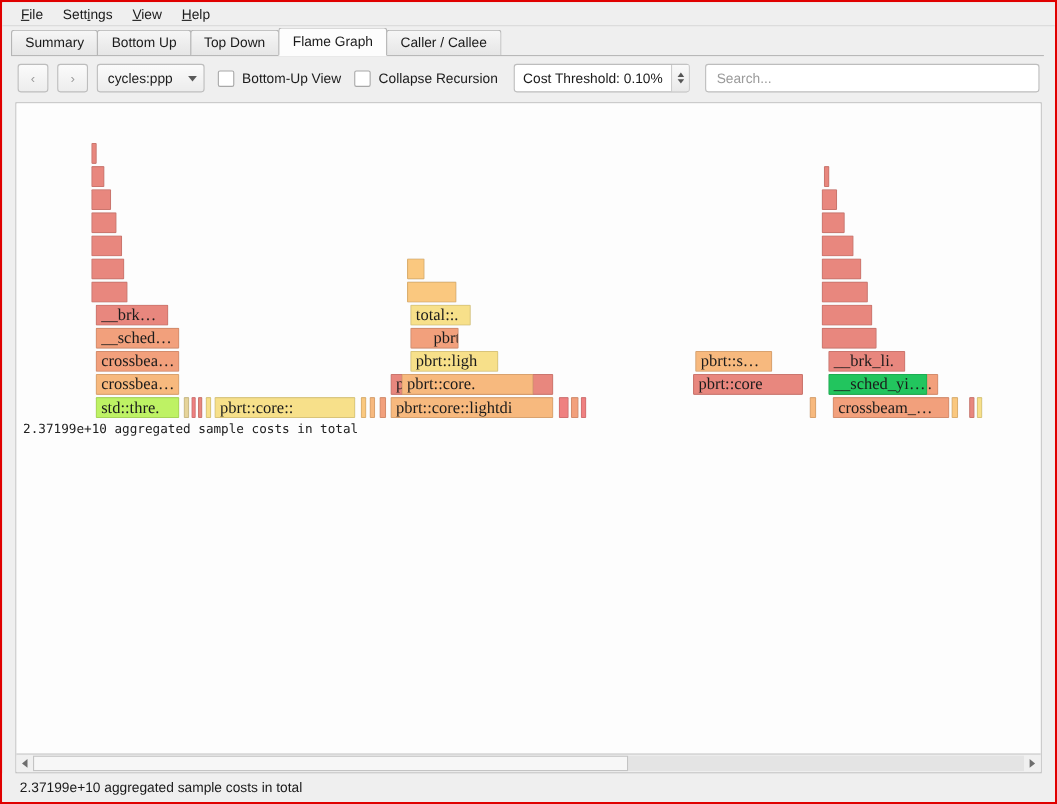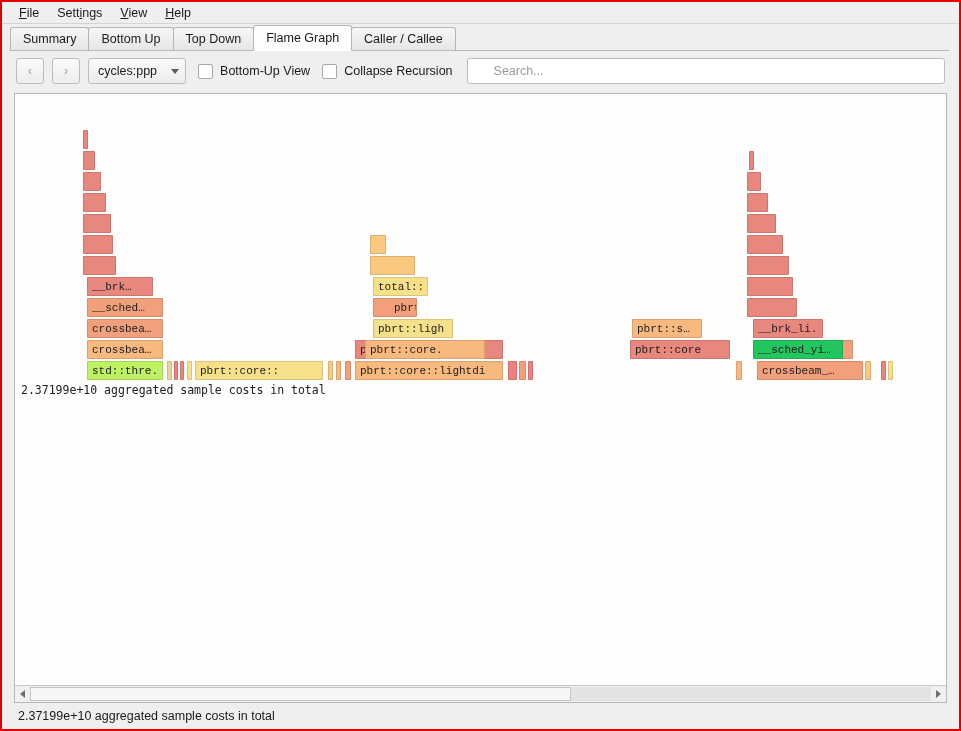--- a/index.html
+++ b/index.html
@@ -49,37 +49,37 @@
     height:24px;border:1px solid #bdbdbd;border-radius:3px;background:#fff;
     display:flex;align-items:stretch;font-size:12.5px;white-space:nowrap;margin-left:6px;
   }
   .spin .val{display:flex;align-items:center;padding:0 8px;}
   .spin .arrows{width:15px;border-left:1px solid #cdcdcd;background:linear-gradient(#fafafa,#e9e9e9);
     display:flex;flex-direction:column;align-items:center;justify-content:center;gap:2px;}
   .spin .arrows .up{width:0;height:0;border-left:3.5px solid transparent;border-right:3.5px solid transparent;border-bottom:4px solid #555;}
   .spin .arrows .dn{width:0;height:0;border-left:3.5px solid transparent;border-right:3.5px solid transparent;border-top:4px solid #555;}
   .search{
     flex:1;height:24px;border:1px solid #bdbdbd;border-radius:3px;background:#fff;
-    display:flex;align-items:center;padding:0 24px;margin-left:6px;
+    display:flex;align-items:center;padding:0 7px;margin-left:6px;
   }
   .search input{border:none;outline:none;width:100%;font-family:"Liberation Sans",sans-serif;font-size:12.5px;color:#222;background:transparent;}
   .search input::placeholder{color:#9b9b9b;}
 
   
   .panel{
     margin:2px 12px 0 12px;flex:1;background:#fdfdfd;border:1px solid #b9b9b9;
     display:flex;flex-direction:column;min-height:0;position:relative;
   }
   .graph{position:relative;flex:1;overflow:hidden;background:#fdfdfd;}
   .stage{position:absolute;left:0;top:0;right:0;bottom:0;}
   .frame{
     position:absolute;box-sizing:border-box;
     border:1px solid rgba(0,0,0,0.12);
-    font-family:Liberation Mono, monospace;
-    font-size:11px;line-height:19px;color:#1b1b1b;
+    font-family:Liberation Serif, serif;
+    font-size:15px;line-height:19px;color:#1b1b1b;
     white-space:nowrap;overflow:hidden;padding-left:4px;
     border-radius:1px;
   }
   .totalrow{
     height:20px;line-height:20px;padding-left:6px;
     font-family:"DejaVu Sans Mono","Liberation Mono",monospace;font-size:11.5px;color:#202020;
     background:#fdfdfd;flex:0 0 auto;
   }
   .graph-pad{flex:1;background:#fdfdfd;}
   
@@ -129,20 +129,27 @@
     <div class="chk-wrap">
       <span class="chk"></span>
       <span>Bottom-Up View</span>
     </div>
 
     <div class="chk-wrap">
       <span class="chk"></span>
       <span>Collapse Recursion</span>
     </div>
 
+    <div class="spin">
+      <span class="val">Cost Threshold: 0.10%</span>
+      <span class="arrows">
+        <span class="up"></span>
+        <span class="dn"></span>
+      </span>
+    </div>
 
     <div class="search">
       <input type="text" placeholder="Search..." style="">
     </div>
   </div>
 
   <div class="panel">
     <div class="graph">
       <div class="stage" id="stage">
           <div class="frame" style="left: 340px; top: 267px; width: 148px; height: 19px; background: rgb(247, 185, 126);">pbrt::core::lightdi</div>

